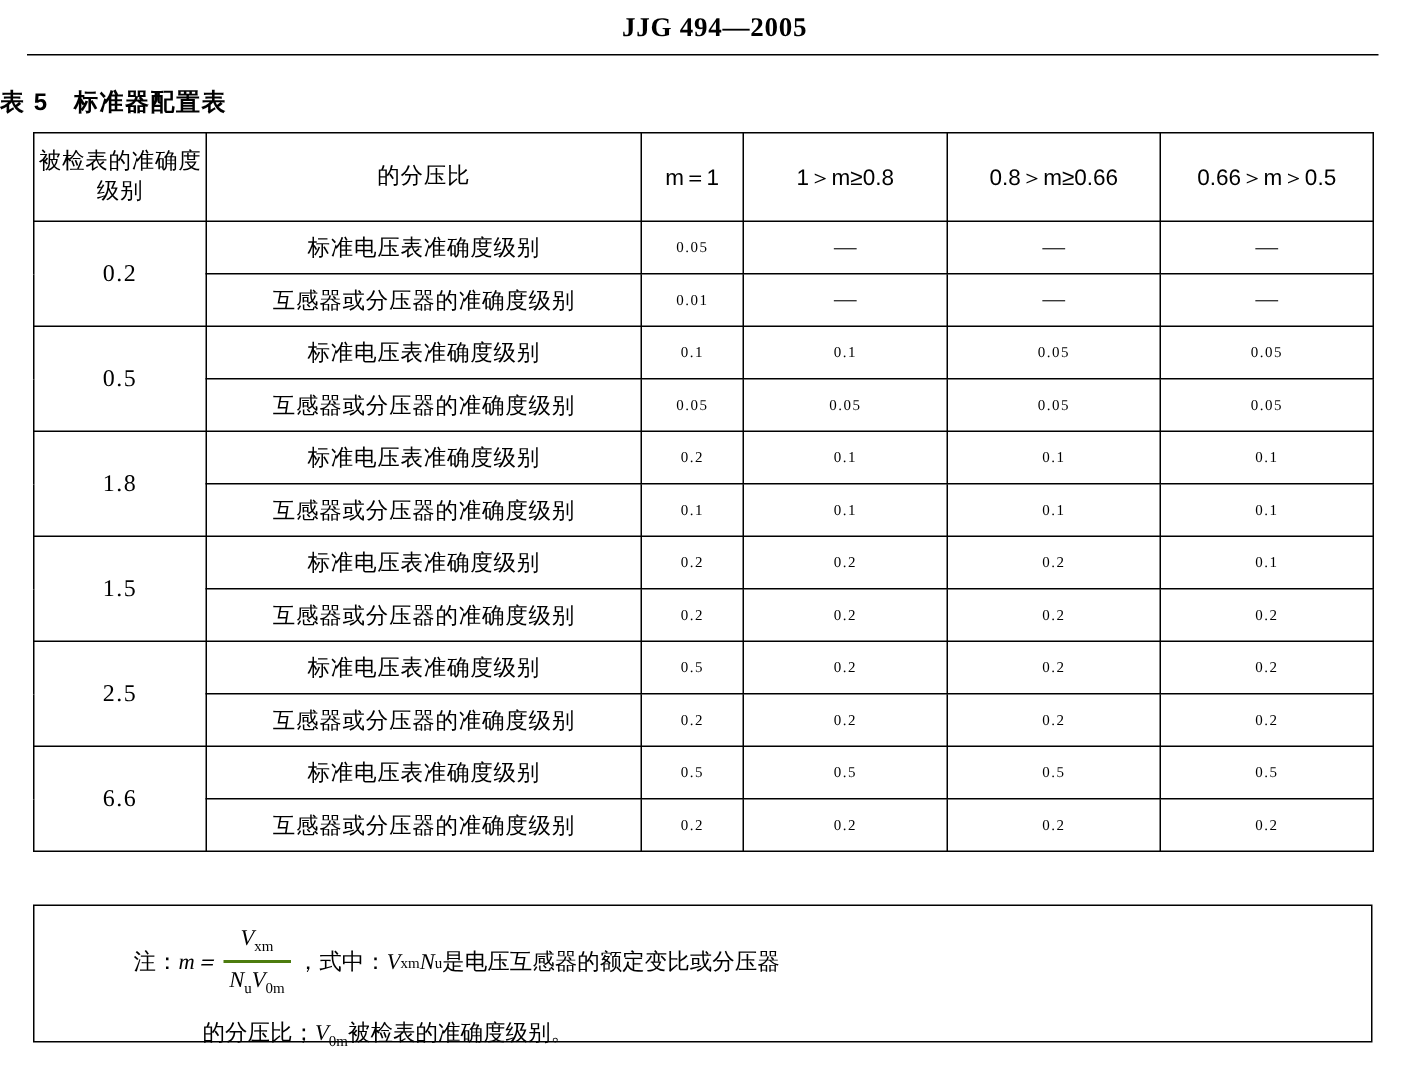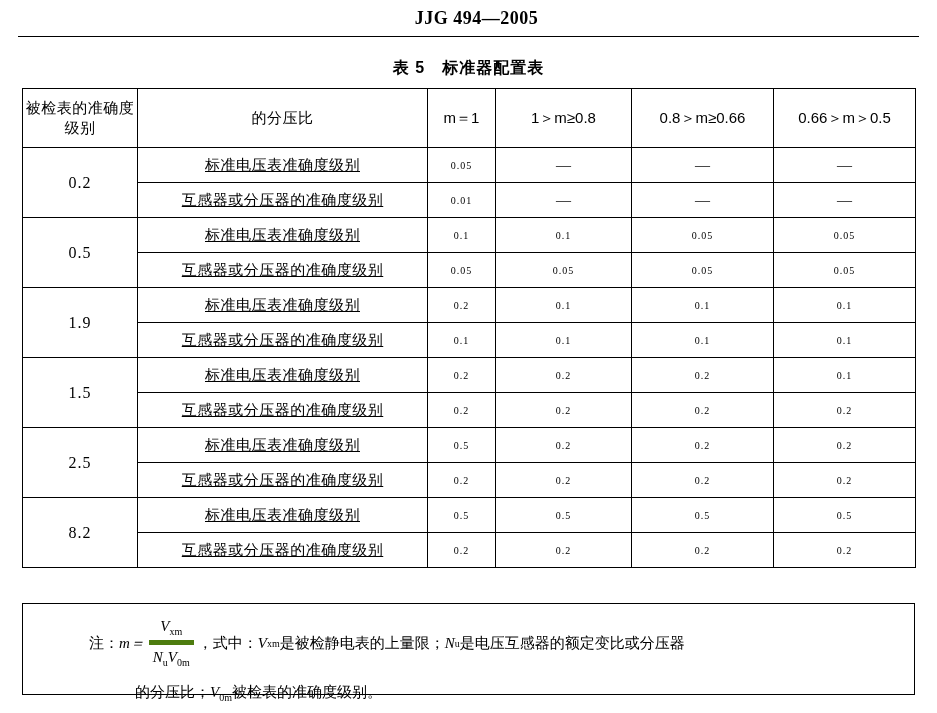--- a/index.html
+++ b/index.html
@@ -44,21 +44,20 @@
     right: 18px;
     top: 36px;
     border-top: 1px solid #000;
   }
   
   .table-caption {
     position: absolute;
     top: 58px;
     left: 0;
     right: 0;
-    text-align: center;
     font-family: "Liberation Sans", sans-serif;
     font-weight: bold;
     font-size: 16px;
     letter-spacing: 1px;
   }
   
   .table-wrap {
     position: absolute;
     top: 88px;
     left: 22px;
@@ -104,21 +103,20 @@
   }
   .hdr-math {
     font-family: Liberation Sans, sans-serif;
     font-size: 15px;
     white-space: nowrap;
   }
   .instr-cn {
     font-family: "Liberation Sans", sans-serif;
     font-size: 15px;
     letter-spacing: 0.5px;
-    text-decoration: underline;
   }
   .num {
     font-family: "Liberation Serif", serif;
     font-size: 10px;
     letter-spacing: 1px;
   }
   .dash {
     font-family: "Liberation Serif", serif;
     font-size: 15px;
   }
@@ -158,21 +156,21 @@
     display: inline-block;
     vertical-align: middle;
     text-align: center;
     margin: 0 4px;
     position: relative;
     top: -1px;
   }
   .frac .top {
     display: block;
     padding: 0 4px 1px 4px;
-    border-bottom: 5px solid #4d7c0f;
+    border-bottom: 2px solid #4d7c0f;
     font-family: "Liberation Serif", serif;
     font-style: italic;
     font-size: 15px;
   }
   .frac .bot {
     display: block;
     padding: 1px 4px 0 4px;
     font-family: "Liberation Serif", serif;
     font-style: italic;
     font-size: 15px;
@@ -243,21 +241,21 @@
         </tr>
         <tr>
           <td class="instr-cn">互感器或分压器的准确度级别</td>
           <td class="num">0.05</td>
           <td class="num">0.05</td>
           <td class="num">0.05</td>
           <td class="num">0.05</td>
         </tr>
 
         <tr>
-          <td class="grade-cell" rowspan="2">1.9</td>
+          <td class="grade-cell" rowspan="2">1.8</td>
           <td class="instr-cn">标准电压表准确度级别</td>
           <td class="num">0.2</td>
           <td class="num">0.1</td>
           <td class="num">0.1</td>
           <td class="num">0.1</td>
         </tr>
         <tr>
           <td class="instr-cn">互感器或分压器的准确度级别</td>
           <td class="num">0.1</td>
           <td class="num">0.1</td>
@@ -291,21 +289,21 @@
         </tr>
         <tr>
           <td class="instr-cn">互感器或分压器的准确度级别</td>
           <td class="num">0.2</td>
           <td class="num">0.2</td>
           <td class="num">0.2</td>
           <td class="num">0.2</td>
         </tr>
 
         <tr>
-          <td class="grade-cell" rowspan="2">8.2</td>
+          <td class="grade-cell" rowspan="2">6.6</td>
           <td class="instr-cn">标准电压表准确度级别</td>
           <td class="num">0.5</td>
           <td class="num">0.5</td>
           <td class="num">0.5</td>
           <td class="num">0.5</td>
         </tr>
         <tr>
           <td class="instr-cn">互感器或分压器的准确度级别</td>
           <td class="num">0.2</td>
           <td class="num">0.2</td>
@@ -321,21 +319,20 @@
       <div class="note-line1">
         <span>注：</span>
         <span class="serif-it">m＝</span>
         <span class="frac">
           <span class="top"><span>V</span><sub>xm</sub></span>
           <span class="bot"><span>N</span><sub>u</sub><span>V</span><sub>0m</sub></span>
         </span>
         <span>，式中：</span>
         <span class="serif-it">V</span>
           <sub>xm</sub>
-        <span>是被检静电表的上量限；</span>
         <span class="serif-it">N</span>
           <sub>u</sub>
         <span>是电压互感器的额定变比或分压器</span>
       </div>
       <div class="note-line2">
         <span>的分压比；</span><span class="serif-it">V</span><sub>0m</sub><span>被检表的准确度级别。</span>
       </div>
     </div>
   </div>
 

